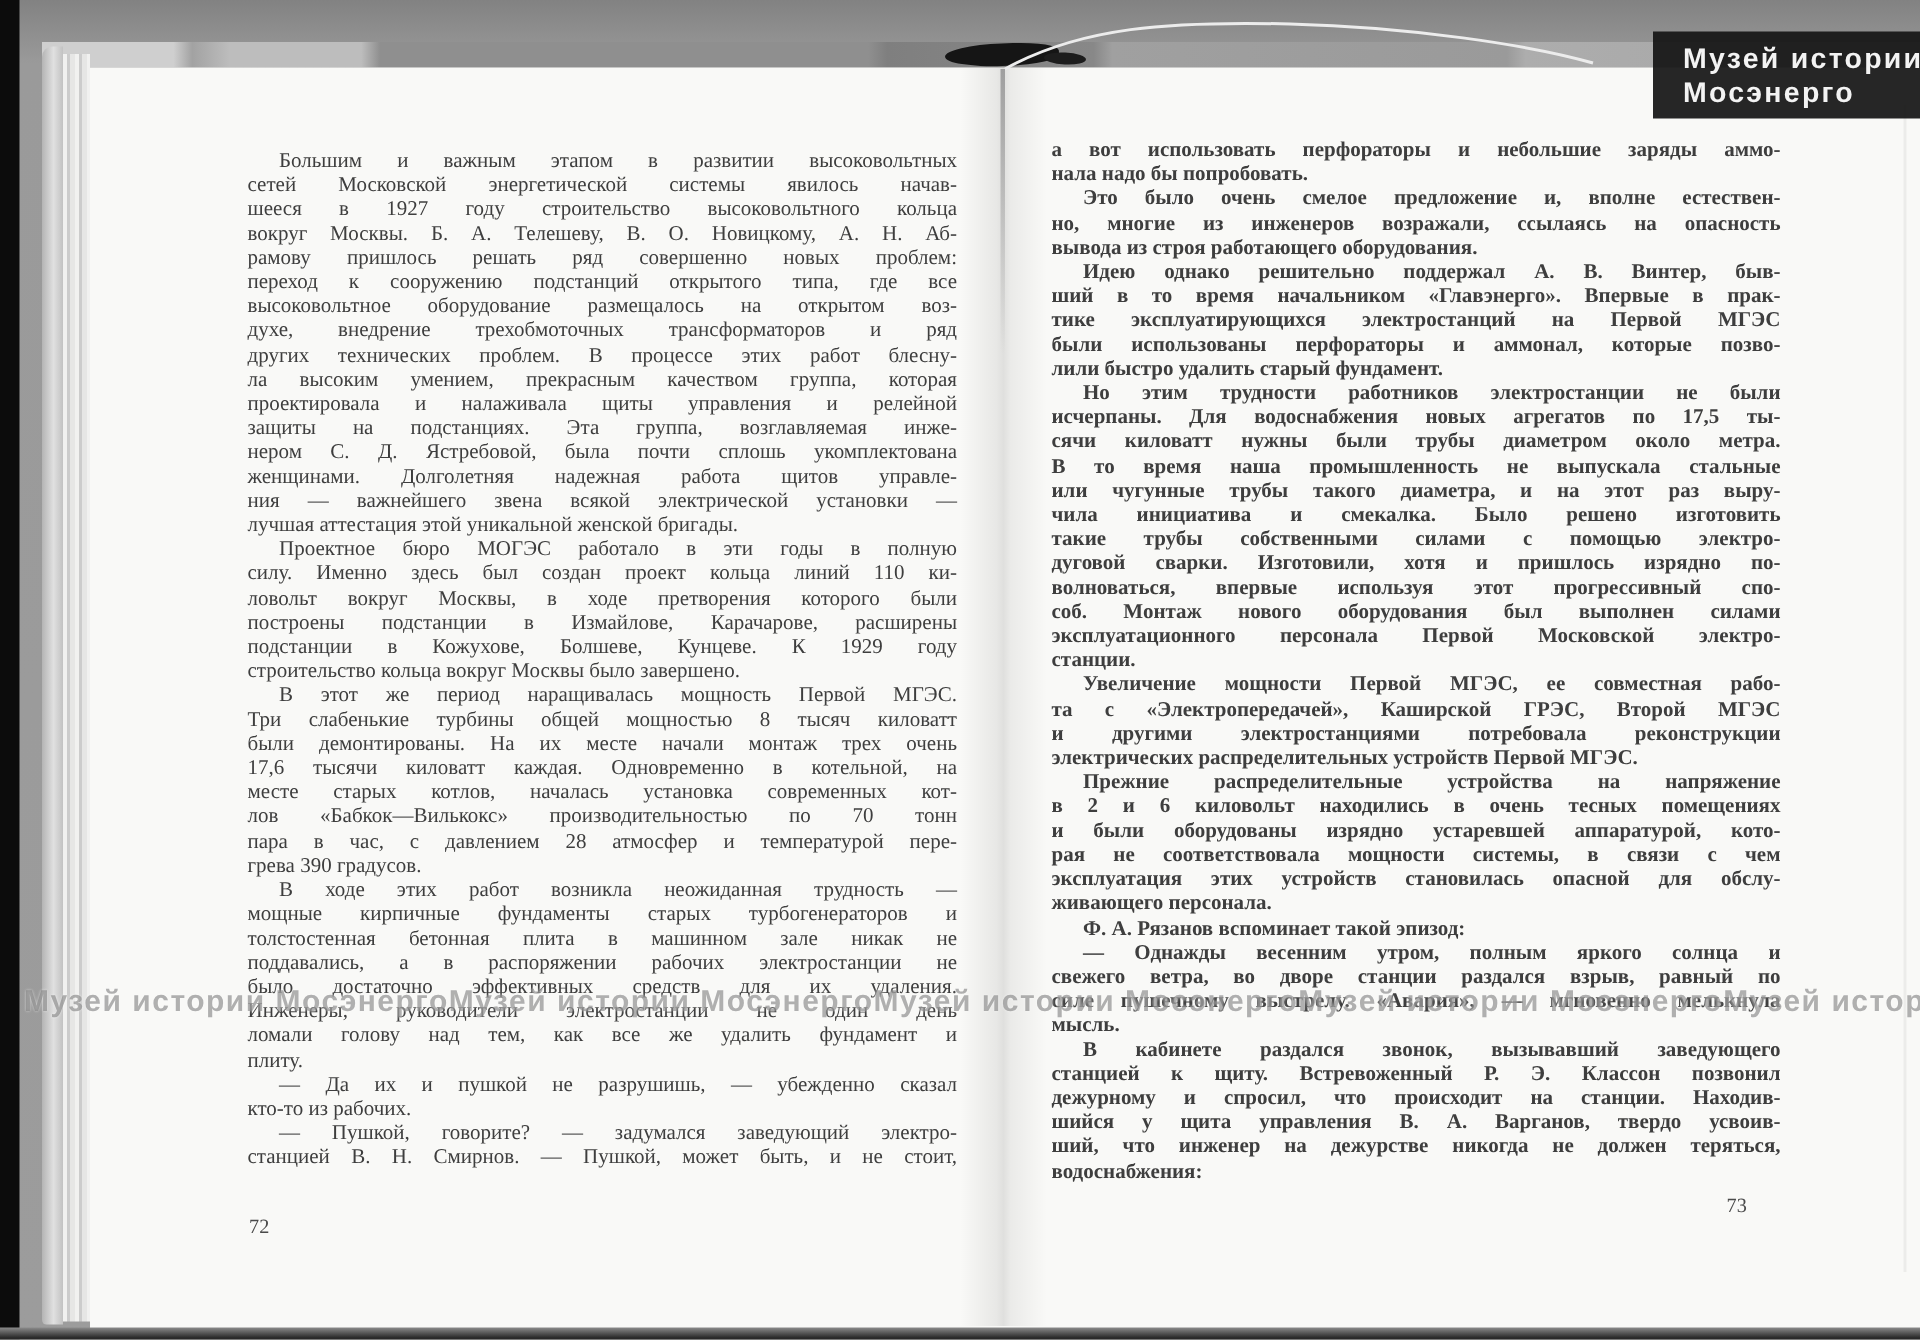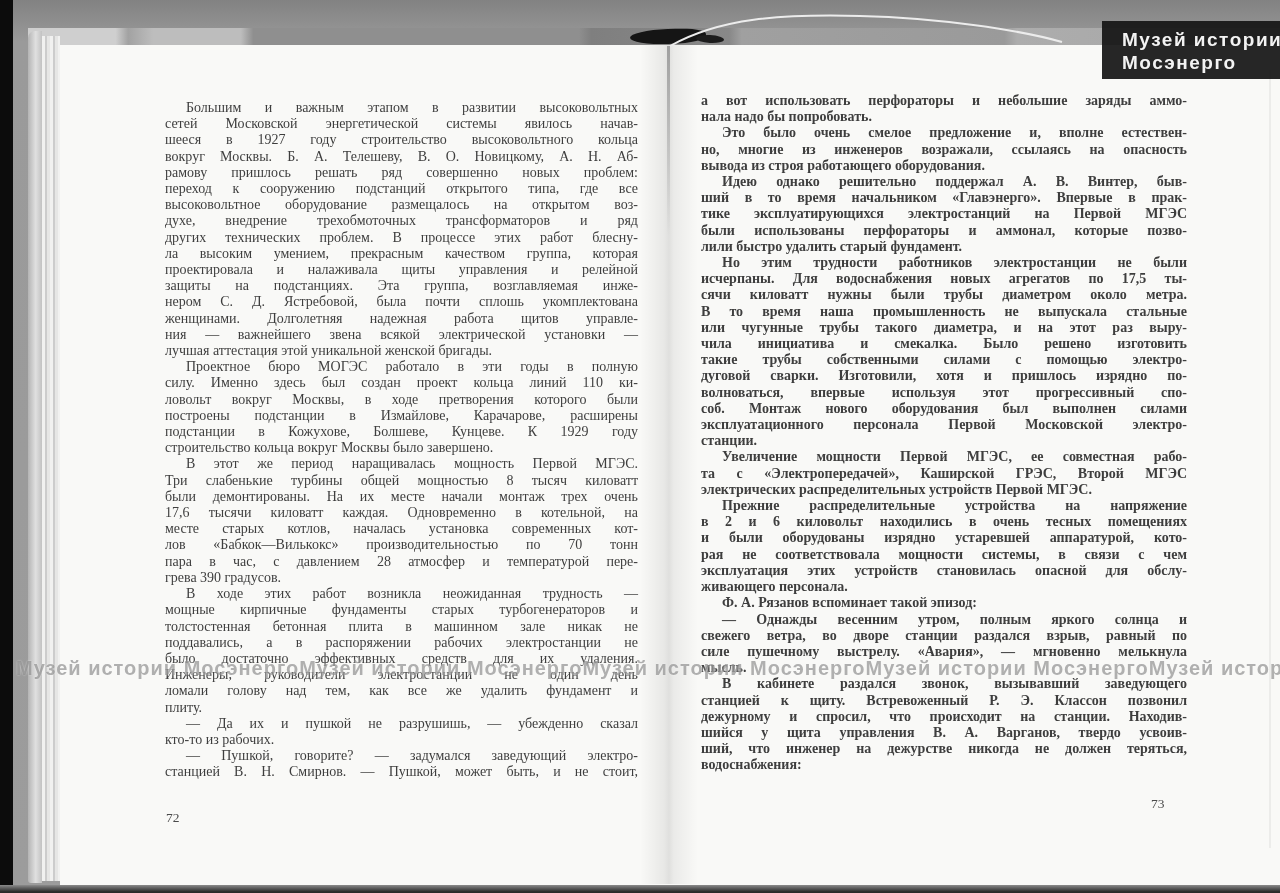--- a/index.html
+++ b/index.html
@@ -135,20 +135,21 @@
       <div class="tline">или чугунные трубы такого диаметра, и на этот раз выру-</div>
       <div class="tline">чила инициатива и смекалка. Было решено изготовить</div>
       <div class="tline">такие трубы собственными силами с помощью электро-</div>
       <div class="tline">дуговой сварки. Изготовили, хотя и пришлось изрядно по-</div>
       <div class="tline">волноваться, впервые используя этот прогрессивный спо-</div>
       <div class="tline">соб. Монтаж нового оборудования был выполнен силами</div>
       <div class="tline">эксплуатационного персонала Первой Московской электро-</div>
       <div class="tline parend">станции.</div>
       <div class="tline indent">Увеличение мощности Первой МГЭС, ее совместная рабо-</div>
       <div class="tline">та с «Электропередачей», Каширской ГРЭС, Второй МГЭС</div>
+      <div class="tline">и другими электростанциями потребовала реконструкции</div>
       <div class="tline parend">электрических распределительных устройств Первой МГЭС.</div>
       <div class="tline indent">Прежние распределительные устройства на напряжение</div>
       <div class="tline">в 2 и 6 киловольт находились в очень тесных помещениях</div>
       <div class="tline">и были оборудованы изрядно устаревшей аппаратурой, кото-</div>
       <div class="tline">рая не соответствовала мощности системы, в связи с чем</div>
       <div class="tline">эксплуатация этих устройств становилась опасной для обслу-</div>
       <div class="tline parend">живающего персонала.</div>
       <div class="tline indent parend">Ф. А. Рязанов вспоминает такой эпизод:</div>
       <div class="tline indent">— Однажды весенним утром, полным яркого солнца и</div>
       <div class="tline">свежего ветра, во дворе станции раздался взрыв, равный по</div>

